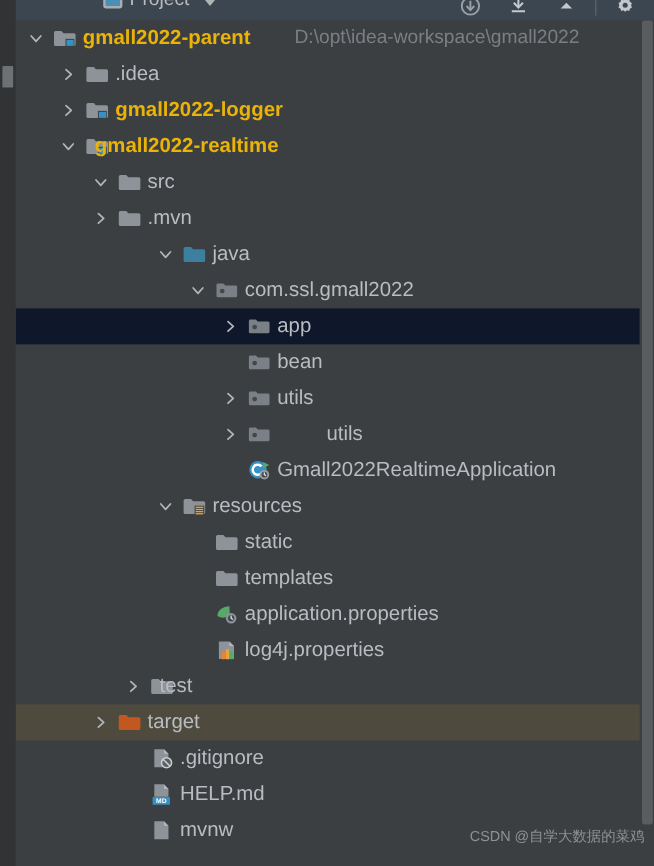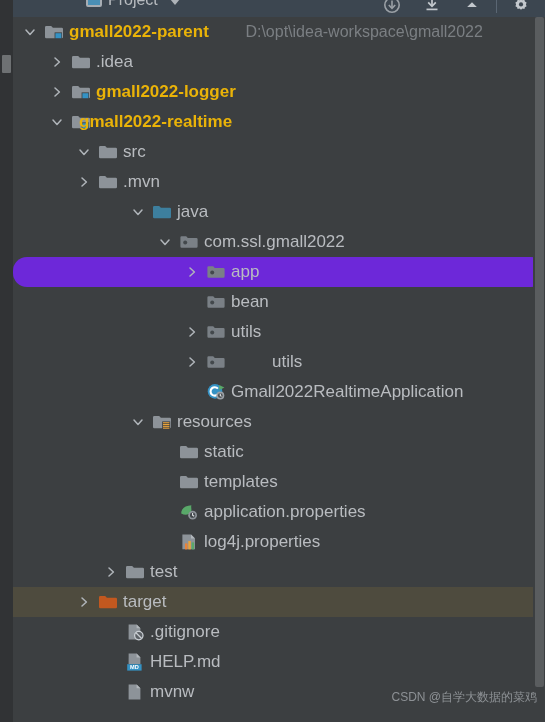--- a/index.html
+++ b/index.html
@@ -98,21 +98,21 @@
     overflow: hidden;
   }
   .row {
     position: relative;
     height: 30px;
     display: flex;
     align-items: center;
     white-space: nowrap;
     box-sizing: border-box;
   }
-  .row.selected { background: #6d28d9; border-radius: 14px; }
+  .row.selected { background: #0f172a; }
   .row.hovered  { background: #4e4b3e; }
 
   .arrow {
     position: absolute;
     width: 14px; height: 14px;
     display: flex;
     align-items: center;
     justify-content: center;
   }
   .arrow svg { display: block; }
@@ -453,21 +453,21 @@
         <div class="arrow" style="left: 91px;">
           <svg width="14" height="14" viewBox="0 0 14 14">
             <path d="M5 3 L9.4 7 L5 11" fill="none" stroke="#b0b5ba" stroke-width="1.5" stroke-linecap="round" stroke-linejoin="round"></path>
           </svg>
         </div>
         <div class="icon" style="left: 111px;">
           <svg width="22" height="22" viewBox="0 0 22 22">
             <path d="M2 6.2 A1.3 1.3 0 0 1 3.3 4.9 L8.2 4.9 L9.9 6.8 L18.7 6.8 A1.3 1.3 0 0 1 20 8.1 L20 16 A1.3 1.3 0 0 1 18.7 17.3 L3.3 17.3 A1.3 1.3 0 0 1 2 16 Z" fill="#8d9399"></path>
           </svg>
         </div>
-        <div class="label" style="left: 137px;">test</div>
+        <div class="label" style="left: 120px;">test</div>
       </div>
       <div class="row hovered">
         <div class="arrow" style="left: 64px;">
           <svg width="14" height="14" viewBox="0 0 14 14">
             <path d="M5 3 L9.4 7 L5 11" fill="none" stroke="#b0b5ba" stroke-width="1.5" stroke-linecap="round" stroke-linejoin="round"></path>
           </svg>
         </div>
         <div class="icon" style="left: 84px;">
           <svg width="22" height="22" viewBox="0 0 22 22">
             <path d="M2 6.2 A1.3 1.3 0 0 1 3.3 4.9 L8.2 4.9 L9.9 6.8 L18.7 6.8 A1.3 1.3 0 0 1 20 8.1 L20 16 A1.3 1.3 0 0 1 18.7 17.3 L3.3 17.3 A1.3 1.3 0 0 1 2 16 Z" fill="#c2581f"></path>

